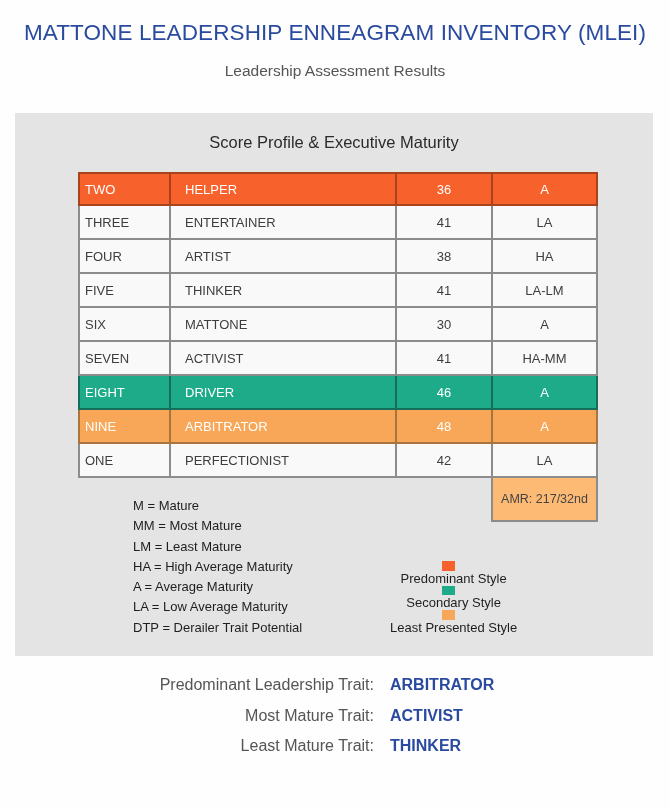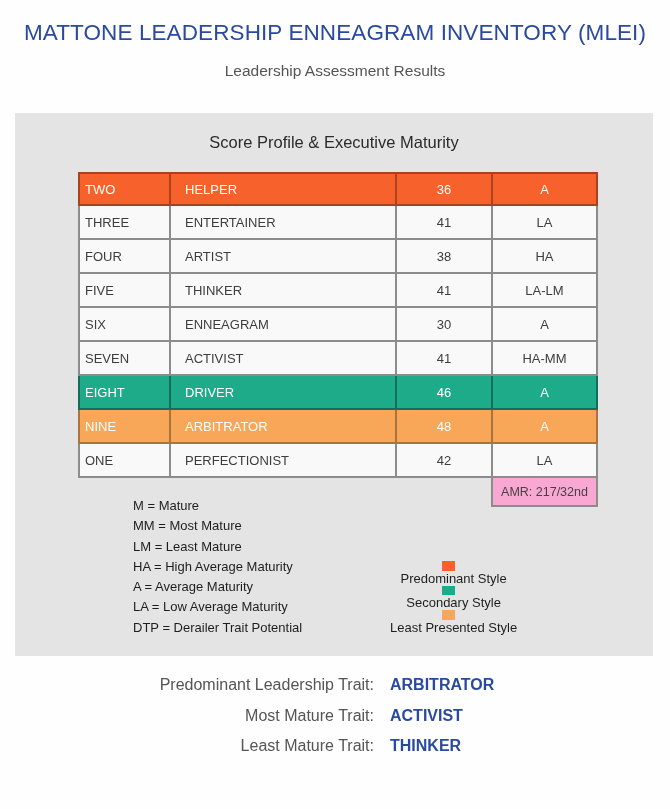--- a/index.html
+++ b/index.html
@@ -39,23 +39,23 @@
   .c3 { width: 96px; justify-content: center; }
   .c4 { width: 107px; justify-content: center; }
   .row.predominant { background: #f7612b; }
   .row.secondary { background: #1dab8a; }
   .row.least { background: #f7a757; text-align: right; }
   .row.predominant .cell, .row.secondary .cell, .row.least .cell { color: #fff; }
   .row.predominant .cell, .row.predominant { border-color: #a8431d; }
   .row.secondary .cell, .row.secondary { border-color: #146e59; }
   .row.least .cell, .row.least { border-color: #a9743d; }
   .amr {
-    position: absolute; left: 476px; top: 365px; width: 107px; height: 29px;
+    position: absolute; left: 476px; top: 365px; width: 107px; height: 44px;
     box-sizing: border-box; border: 2px solid #8c8c8c; border-top: none;
-    background: #f9a8d4; display: flex; align-items: center; justify-content: center;
+    background: #fdba74; display: flex; align-items: center; justify-content: center;
     font-size: 12.5px; color: #444;
   }
   .legend-abbr {
     position: absolute; left: 118px; top: 383px; list-style: none; margin: 0; padding: 0;
   }
   .legend-abbr li { font-size: 13px; color: #1e1e1e; height: 20.3px; line-height: 20px; }
   .legend-style {
     position: absolute; left: 375px; top: 448px; list-style: none; margin: 0; padding: 0;
   }
   .legend-style li { display: flex; align-items: center; height: 24.5px; font-size: 13px; color: #1e1e1e; flex-direction: column; }
@@ -94,21 +94,21 @@
       <div class="cell c4">HA</div>
     </div>
     <div class="row">
       <div class="cell c1">FIVE</div>
       <div class="cell c2">THINKER</div>
       <div class="cell c3">41</div>
       <div class="cell c4">LA-LM</div>
     </div>
     <div class="row">
       <div class="cell c1">SIX</div>
-      <div class="cell c2">ENNEAGRAM</div>
+      <div class="cell c2">MATTONE</div>
       <div class="cell c3">30</div>
       <div class="cell c4">A</div>
     </div>
     <div class="row">
       <div class="cell c1">SEVEN</div>
       <div class="cell c2">ACTIVIST</div>
       <div class="cell c3">41</div>
       <div class="cell c4">HA-MM</div>
     </div>
     <div class="row secondary">

